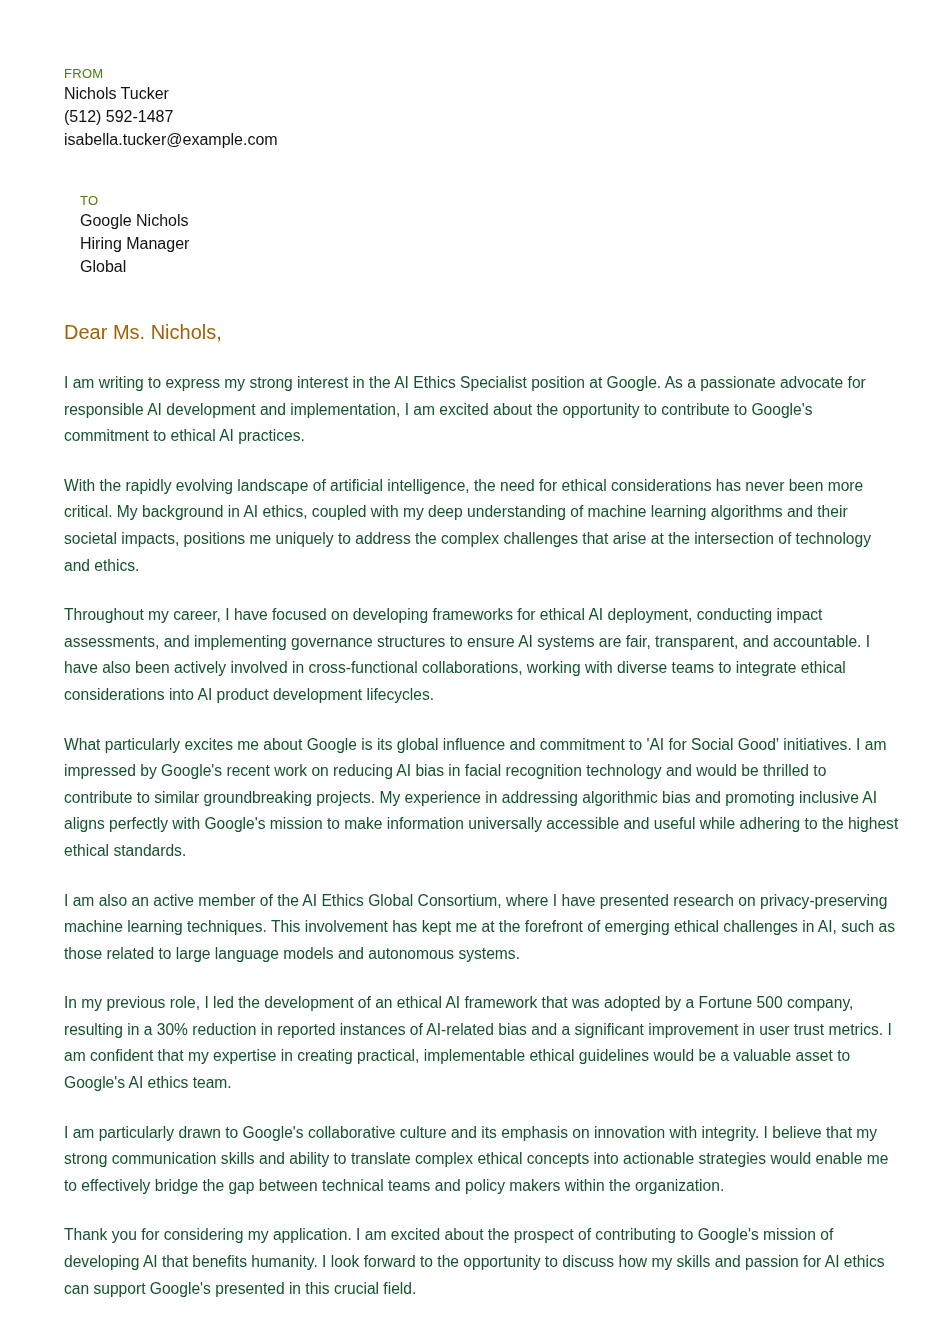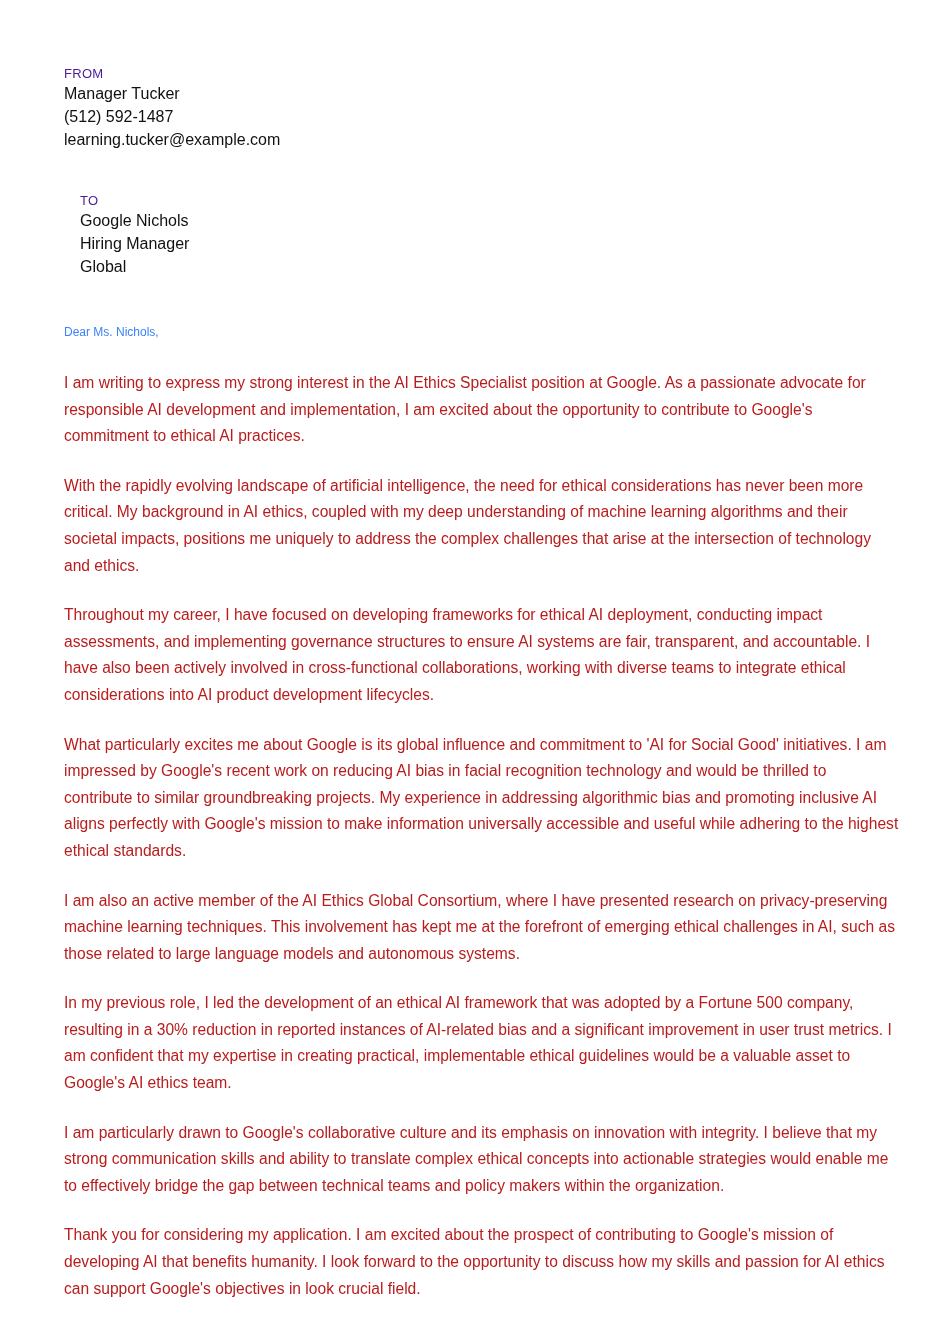--- a/index.html
+++ b/index.html
@@ -1,49 +1,49 @@
 <!DOCTYPE html>
 <html><head>
 <meta charset="utf-8">
 <style>
   html, body { margin:0; padding:0; background:#ffffff; }
   body { width:940px; height:1329px; overflow:hidden; position:relative;
          font-family:"Liberation Sans", "DejaVu Sans", sans-serif; }
   .page { position:absolute; left:64px; top:0; width:835px; }
-  .label { font-size:13px; color:#4c1d95; letter-spacing:0.3px; line-height:16px; }
+  .label { font-size:13px; color:#4d7c0f; letter-spacing:0.3px; line-height:16px; }
   .line { font-size:16px; color:#111; line-height:23px; }
   .from-block { position:absolute; top:66px; left:0; }
   .to-block { position:absolute; top:193px; left:16px; }
-  .salutation { position:absolute; top:321px; left:0; font-size:12px; color:#3b82f6; line-height:23px; }
+  .salutation { position:absolute; top:321px; left:0; font-size:20px; color:#a16207; line-height:23px; }
   .body-text { position:absolute; top:370px; left:0; width:835px; }
-  .para { font-size:15.6px; color:#b91c1c; line-height:26.6px; margin:0 0 23px 0; }
+  .para { font-size:15.6px; color:#14532d; line-height:26.6px; margin:0 0 23px 0; }
 </style>
 </head>
 <body>
 
 <div class="page">
   <div class="from-block">
     <div class="label">FROM</div>
-    <div class="line">Manager Tucker</div>
+    <div class="line">Nichols Tucker</div>
     <div class="line">(512) 592-1487</div>
-    <div class="line">learning.tucker@example.com</div>
+    <div class="line">isabella.tucker@example.com</div>
   </div>
 
   <div class="to-block">
     <div class="label">TO</div>
     <div class="line">Google Nichols</div>
     <div class="line">Hiring Manager</div>
     <div class="line">Global</div>
   </div>
 
   <div class="salutation">Dear Ms. Nichols,</div>
 
   <div class="body-text">
     <p class="para">I am writing to express my strong interest in the AI Ethics Specialist position at Google. As a passionate advocate for responsible AI development and implementation, I am excited about the opportunity to contribute to Google's commitment to ethical AI practices.</p>
     <p class="para">With the rapidly evolving landscape of artificial intelligence, the need for ethical considerations has never been more critical. My background in AI ethics, coupled with my deep understanding of machine learning algorithms and their societal impacts, positions me uniquely to address the complex challenges that arise at the intersection of technology and ethics.</p>
     <p class="para">Throughout my career, I have focused on developing frameworks for ethical AI deployment, conducting impact assessments, and implementing governance structures to ensure AI systems are fair, transparent, and accountable. I have also been actively involved in cross-functional collaborations, working with diverse teams to integrate ethical considerations into AI product development lifecycles.</p>
     <p class="para">What particularly excites me about Google is its global influence and commitment to 'AI for Social Good' initiatives. I am impressed by Google's recent work on reducing AI bias in facial recognition technology and would be thrilled to contribute to similar groundbreaking projects. My experience in addressing algorithmic bias and promoting inclusive AI aligns perfectly with Google's mission to make information universally accessible and useful while adhering to the highest ethical standards.</p>
     <p class="para">I am also an active member of the AI Ethics Global Consortium, where I have presented research on privacy-preserving machine learning techniques. This involvement has kept me at the forefront of emerging ethical challenges in AI, such as those related to large language models and autonomous systems.</p>
     <p class="para">In my previous role, I led the development of an ethical AI framework that was adopted by a Fortune 500 company, resulting in a 30% reduction in reported instances of AI-related bias and a significant improvement in user trust metrics. I am confident that my expertise in creating practical, implementable ethical guidelines would be a valuable asset to Google's AI ethics team.</p>
     <p class="para">I am particularly drawn to Google's collaborative culture and its emphasis on innovation with integrity. I believe that my strong communication skills and ability to translate complex ethical concepts into actionable strategies would enable me to effectively bridge the gap between technical teams and policy makers within the organization.</p>
-    <p class="para">Thank you for considering my application. I am excited about the prospect of contributing to Google's mission of developing AI that benefits humanity. I look forward to the opportunity to discuss how my skills and passion for AI ethics can support Google's objectives in look crucial field.</p>
+    <p class="para">Thank you for considering my application. I am excited about the prospect of contributing to Google's mission of developing AI that benefits humanity. I look forward to the opportunity to discuss how my skills and passion for AI ethics can support Google's presented in this crucial field.</p>
   </div>
 </div>
 
 </body></html>

